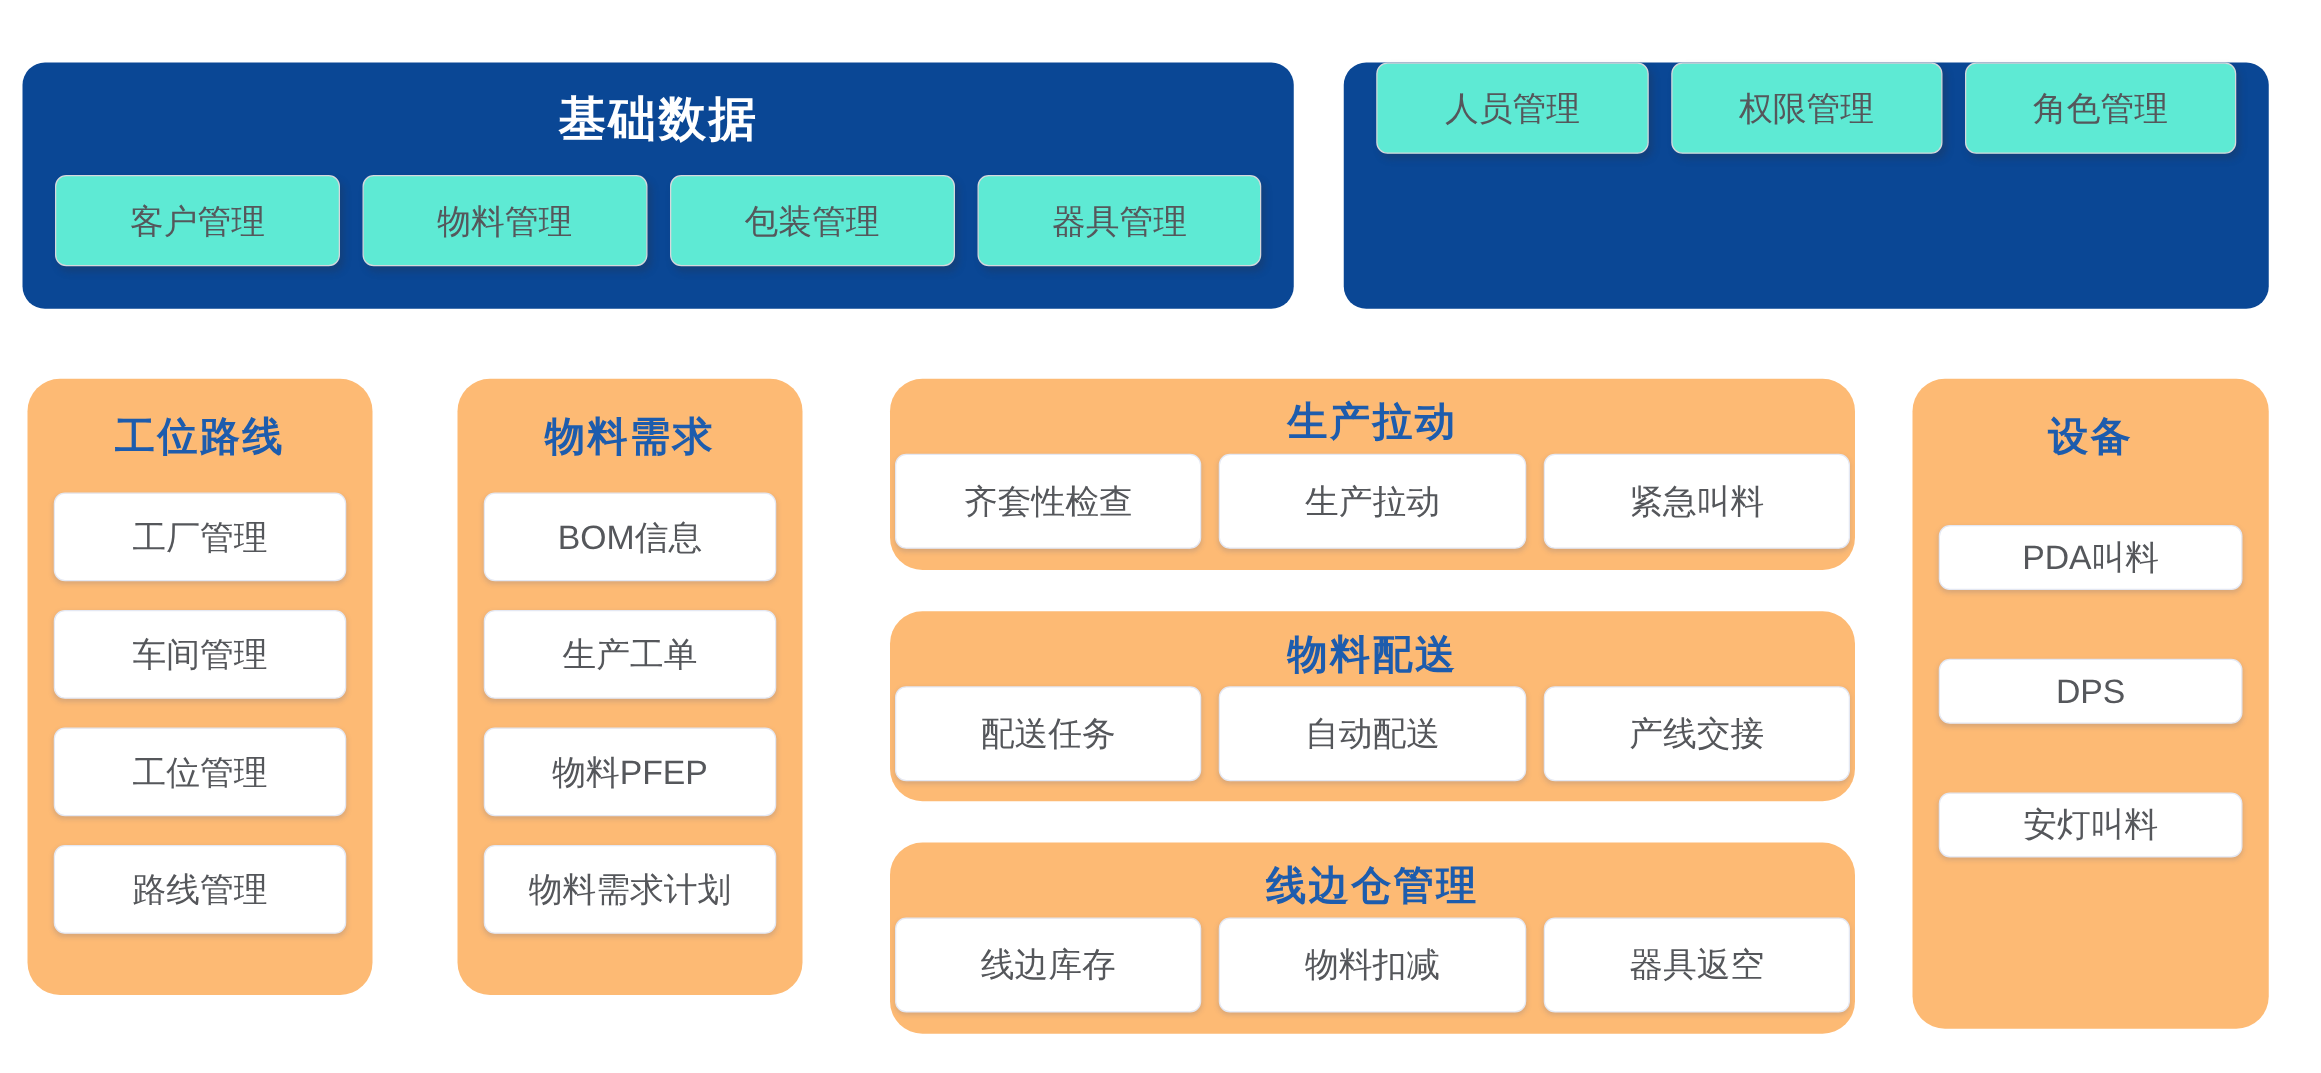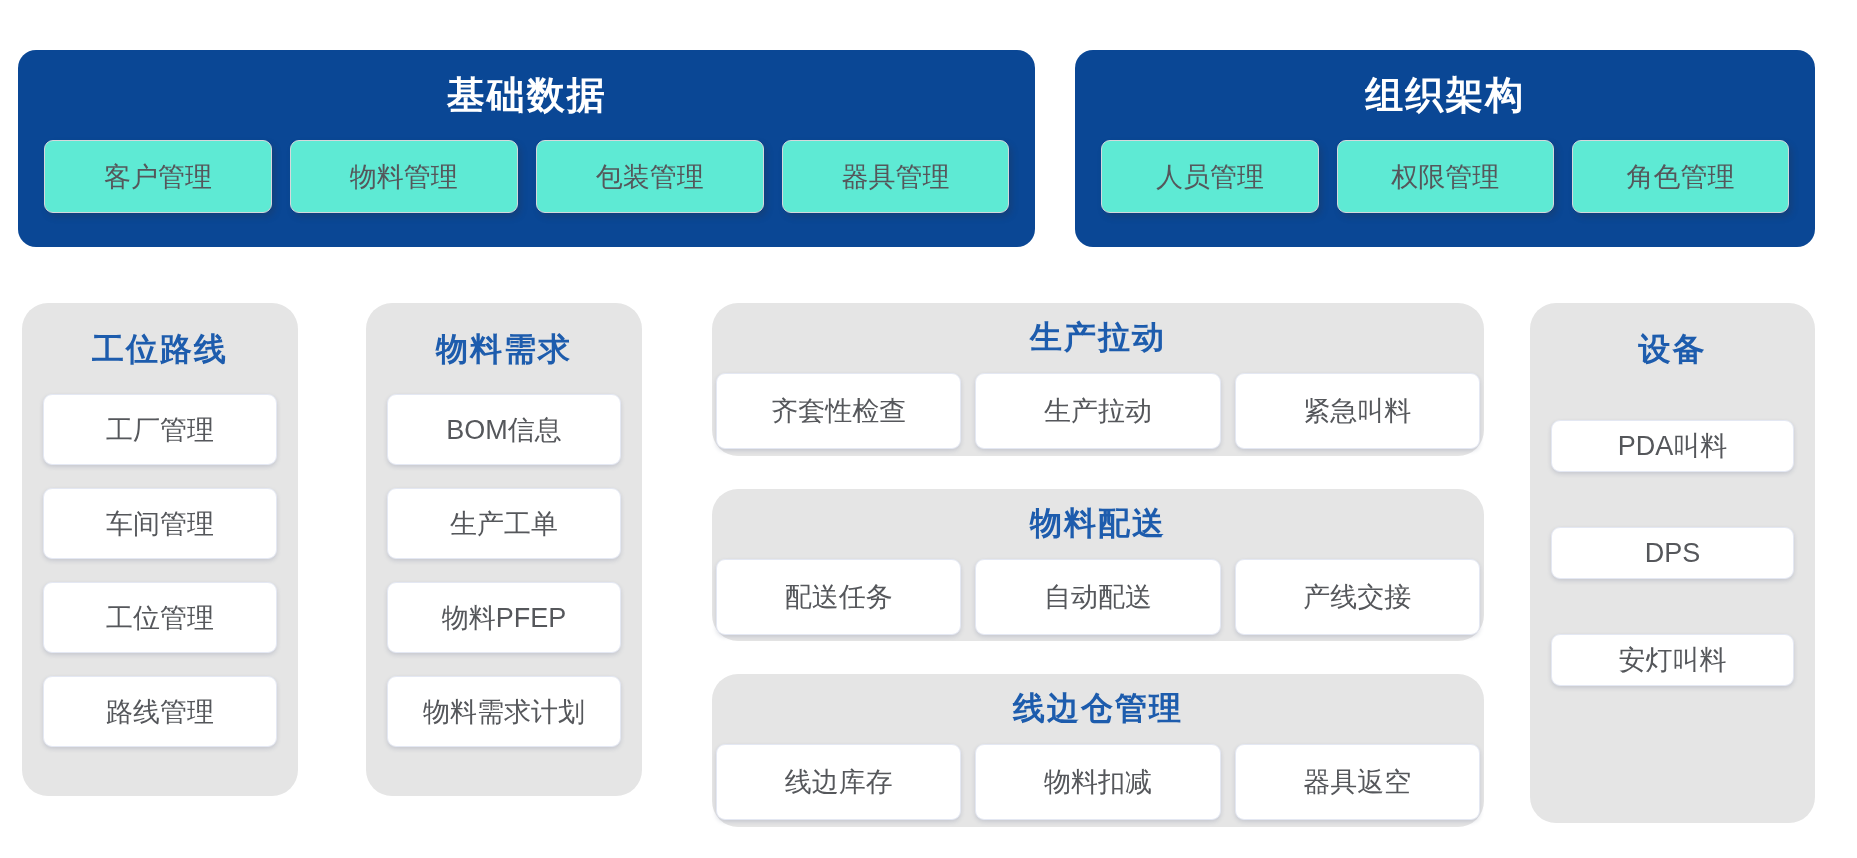--- a/index.html
+++ b/index.html
@@ -30,21 +30,21 @@
   .chip {
     background:#5eead4; border-radius:9px; height:73px; flex:1;
     display:flex; align-items:center; justify-content:center;
     font-size:27px; color:#55575b;
     border:1px solid #d5d8dc;
     box-shadow:3px 4px 6px rgba(40,50,70,0.30);
   }
 
   
   .bottom-row { position:absolute; left:22px; right:42px; top:303px; height:524px; display:flex; }
-  .light { background:#e5e5e5; border-radius:26px; }
+  .light { background:#fdba74; border-radius:26px; }
   .light-title {
     color:#1d5cad; font-size:32px; font-weight:600; text-align:center;
     padding-top:26px; line-height:40px; letter-spacing:2px;
   }
   .lchip {
     background:#ffffff; border-radius:9px;
     display:flex; align-items:center; justify-content:center;
     font-size:27px; color:#55575b;
     border:1px solid #e4e8f3;
     box-shadow:0 2px 4px rgba(90,100,130,0.22);
@@ -53,21 +53,21 @@
   
   .side-col { width:276px; height:493px; padding:0 21px; }
   .side-col .stack { margin-top:25px; display:flex; flex-direction:column; gap:23px; }
   .side-col .lchip { height:71px; }
   .gap-a { width:68px; } .gap-b { width:70px; } .gap-c { width:46px; }
 
   
   .mid-stack { flex:1; display:flex; flex-direction:column; gap:33px; }
   .mid-panel { height:153px; padding:0 4px; }
   .mid-panel .light-title { padding-top:14px; }
-  .mid-panel .chips { display:flex; gap:14px; margin-top:16px; }
+  .mid-panel .chips { display:flex; gap:14px; margin-top:6px; }
   .mid-panel .lchip { flex:1; height:76px; }
 
   
   .equip-col { width:285px; height:520px; padding:0 21px; }
   .equip-col .stack { margin-top:51px; display:flex; flex-direction:column; gap:55px; }
   .equip-col .lchip { height:52px; }
 </style>
 </head>
 <body>
 
@@ -79,21 +79,20 @@
       <div class="dark-title">基础数据</div>
       <div class="dark-chip-row">
         <div class="chip">客户管理</div>
         <div class="chip">物料管理</div>
         <div class="chip">包装管理</div>
         <div class="chip">器具管理</div>
       </div>
     </section>
 
     <section class="dark-panel org">
-      <div class="dark-title">组织架构</div>
       <div class="dark-chip-row">
         <div class="chip">人员管理</div>
         <div class="chip">权限管理</div>
         <div class="chip">角色管理</div>
       </div>
     </section>
 
   </div>
 
   <div class="bottom-row">

